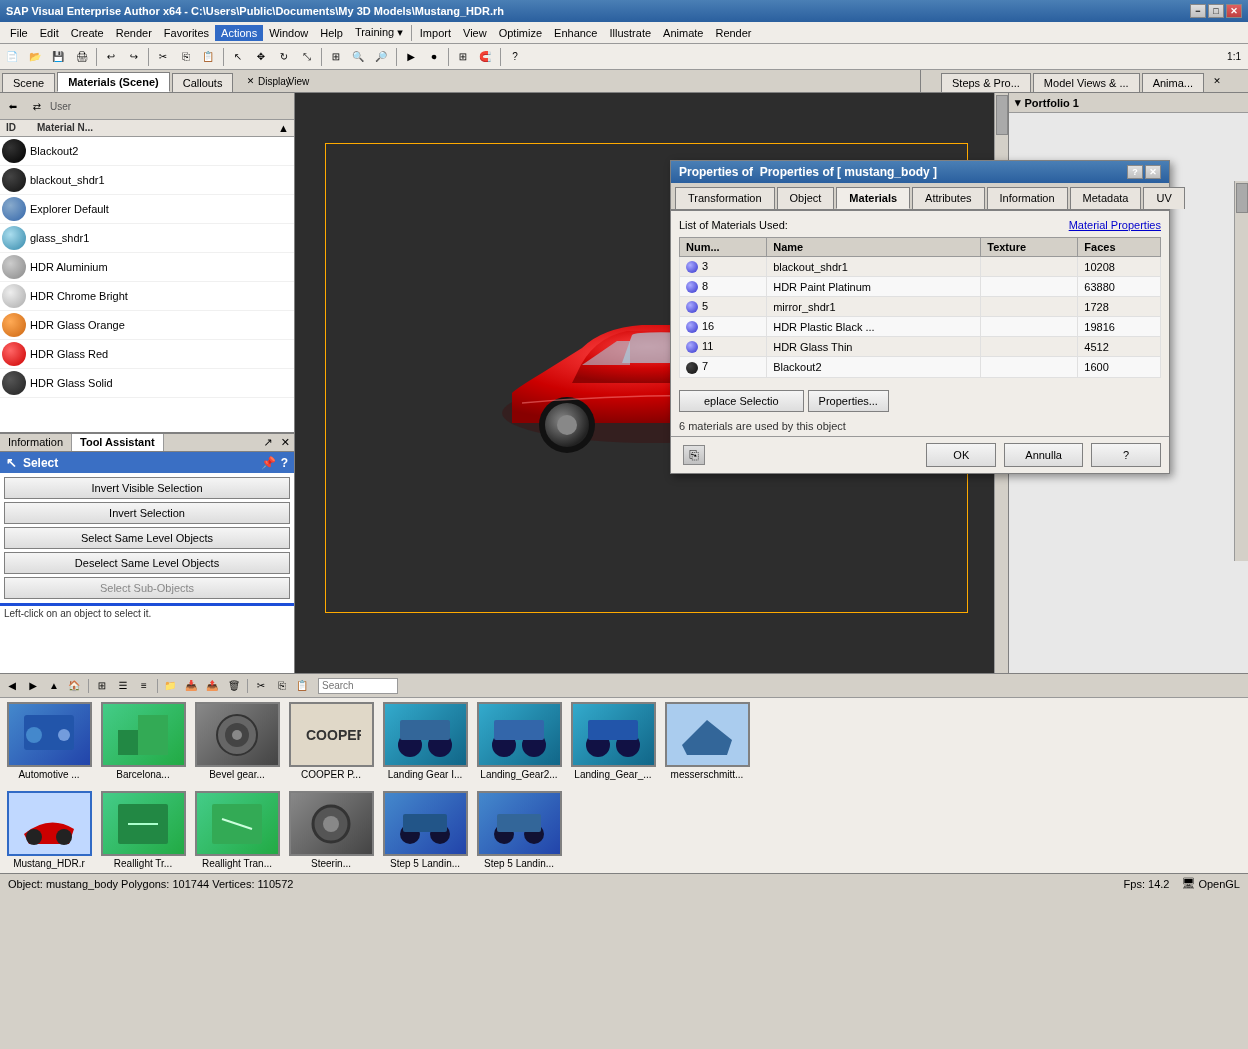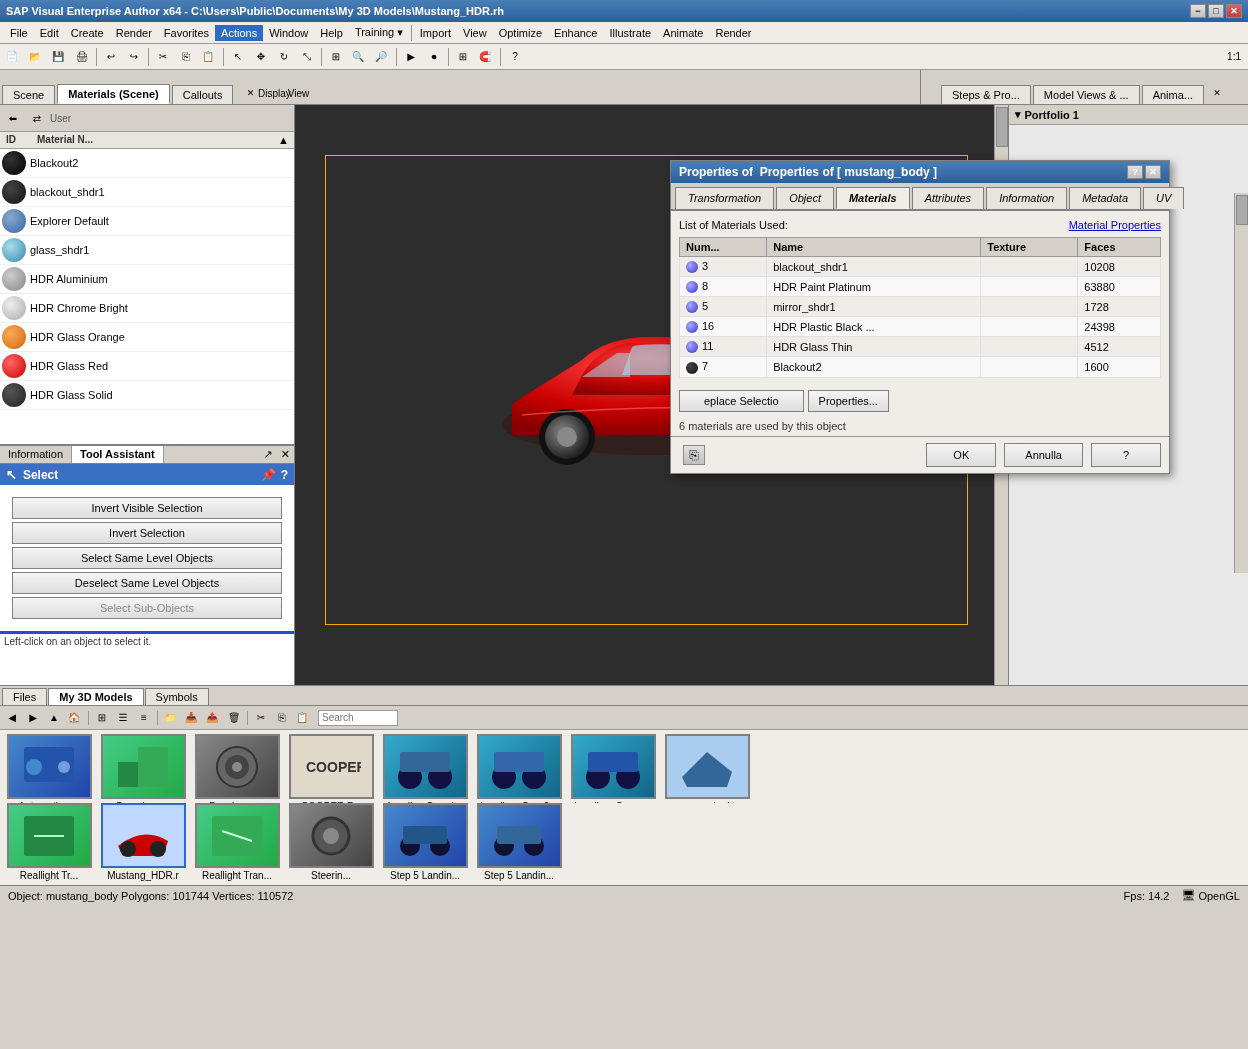--- a/index.html
+++ b/index.html
@@ -17,57 +17,57 @@
     .menu-item { padding: 2px 6px; cursor: pointer; font-size: 11px; }
     .menu-item.active { background: #316ac5; color: white; }
     .menu-separator { width: 1px; height: 16px; background: #999; margin: 0 2px; }
 
     
     .toolbar { background: #f0ede8; height: 26px; display: flex; align-items: center; padding: 0 2px; border-bottom: 1px solid #999; gap: 1px; }
     .tb-btn { width: 22px; height: 22px; border: 1px solid transparent; background: transparent; cursor: pointer; display: flex; align-items: center; justify-content: center; font-size: 10px; }
     .tb-sep { width: 1px; height: 18px; background: #999; margin: 0 2px; }
 
     
-    .tab-strip { background: #d4d0c8; display: flex; align-items: flex-end; height: 34px; padding: 0 2px; border-bottom: 1px solid #808080; }
+    .tab-strip { background: #d4d0c8; display: flex; align-items: flex-end; height: 22px; padding: 0 2px; border-bottom: 1px solid #808080; }
     .tab { padding: 3px 10px; border: 1px solid #808080; border-bottom: none; background: #e8e4de; cursor: pointer; font-size: 11px; margin-right: 2px; }
     .tab.active { background: #ffffff; border-bottom: 1px solid #ffffff; font-weight: bold; }
 
     
     .left-panel { width: 295px; display: flex; flex-direction: column; border-right: 1px solid #808080; background: #ffffff; }
     .materials-list { flex: 1; overflow-y: auto; border-bottom: 1px solid #808080; }
     .mat-header { display: flex; background: #e8e4de; border-bottom: 1px solid #999; padding: 2px; }
     .mat-col { font-size: 10px; font-weight: bold; color: #333; }
     .mat-col.id { width: 35px; padding-left: 4px; }
     .mat-col.name { flex: 1; }
     .mat-row { display: flex; align-items: center; padding: 2px 2px; border-bottom: 1px solid #f0f0f0; cursor: pointer; }
     .mat-icon { width: 24px; height: 24px; border-radius: 50%; margin-right: 4px; flex-shrink: 0; }
     .mat-name { font-size: 11px; }
 
     
     .info-panel { height: 240px; border-top: 1px solid #808080; display: flex; flex-direction: column; }
     .info-tab-strip { display: flex; background: #d4d0c8; border-bottom: 1px solid #808080; }
     .info-tab { padding: 2px 8px; font-size: 11px; cursor: pointer; border-right: 1px solid #999; }
     .info-tab.active { background: #ffffff; font-weight: bold; }
     .select-header { background: #3a6fc4; color: white; padding: 3px 6px; display: flex; align-items: center; justify-content: space-between; font-size: 12px; font-weight: bold; }
-    .select-buttons { padding: 12px; display: flex; flex-direction: column; gap: 3px; }
+    .select-buttons { padding: 4px; display: flex; flex-direction: column; gap: 3px; }
     .sel-btn { padding: 4px 8px; border: 1px solid #808080; background: linear-gradient(to bottom, #f5f5f5, #ddd); cursor: pointer; font-size: 11px; text-align: center; }
     .sel-btn:disabled { color: #888; cursor: default; }
     .hint-text { font-size: 10px; color: #333; padding: 2px 4px; border-top: 3px solid #1d4ed8; }
 
     
     .viewport { flex: 1; background: #2d2d2d; position: relative; overflow: hidden; min-width: 370px; }
 
     
     .properties-dialog { position: absolute; left: 670px; top: 160px; width: 500px; background: #f0ede8; border: 1px solid #808080; box-shadow: 3px 3px 8px rgba(0,0,0,0.4); z-index: 100; }
     .dialog-title { background: linear-gradient(to bottom, #4a7fb5, #2a5f9e); color: white; padding: 4px 8px; font-size: 12px; font-weight: bold; display: flex; align-items: center; justify-content: space-between; }
     .dialog-title-text { flex: 1; }
     .dialog-btns { display: flex; gap: 2px; }
     .dialog-btn { width: 16px; height: 14px; border: 1px solid #888; background: linear-gradient(to bottom, #e0e0e0, #c0c0c0); cursor: pointer; font-size: 9px; display: flex; align-items: center; justify-content: center; }
     .dialog-tab-strip { display: flex; background: #d4d0c8; border-bottom: 2px solid #808080; padding: 4px 4px 0; gap: 2px; }
-    .dialog-tab { padding: 4px 12px; border: 1px solid #808080; border-bottom: none; background: #e8e4de; cursor: pointer; font-size: 11px; font-style: italic; }
+    .dialog-tab { padding: 4px 12px; border: 1px solid #808080; border-bottom: none; background: #e8e4de; cursor: pointer; font-size: 11px; }
     .dialog-tab.active { background: #f0ede8; font-weight: bold; border-bottom: 1px solid #f0ede8; }
     .dialog-content { padding: 8px; }
     .mat-list-header { display: flex; justify-content: space-between; align-items: center; margin-bottom: 6px; }
     .mat-list-title { font-size: 11px; }
     .mat-link { color: #0000cc; font-size: 11px; cursor: pointer; text-decoration: underline; }
     .mat-table { width: 100%; border-collapse: collapse; border: 1px solid #808080; }
     .mat-table th { background: #d4d0c8; border: 1px solid #999; padding: 3px 6px; font-size: 11px; text-align: left; }
     .mat-table td { border: 1px solid #e0e0e0; padding: 3px 6px; font-size: 11px; }
     .mat-table tr:nth-child(even) { background: #f8f8f8; }
     .mat-circle { display: inline-block; width: 12px; height: 12px; border-radius: 50%; background: radial-gradient(circle at 35% 35%, #aaaaff, #3333cc); vertical-align: middle; margin-right: 4px; }
@@ -386,21 +386,21 @@
         <tr>
           <td><span class="mat-circle"></span>5</td>
           <td>mirror_shdr1</td>
           <td></td>
           <td>1728</td>
         </tr>
         <tr>
           <td><span class="mat-circle"></span>16</td>
           <td>HDR Plastic Black ...</td>
           <td></td>
-          <td>24398</td>
+          <td>19816</td>
         </tr>
         <tr>
           <td><span class="mat-circle"></span>11</td>
           <td>HDR Glass Thin</td>
           <td></td>
           <td>4512</td>
         </tr>
         <tr>
           <td><span class="mat-circle dark"></span>7</td>
           <td>Blackout2</td>
@@ -419,25 +419,20 @@
     <div style="display:flex; align-items:center; gap:4px; margin-right:auto; padding-left:4px;">
       <div class="dialog-btn" style="width:22px; height:20px; font-size:12px;">⎘</div>
     </div>
     <button class="ok-btn">OK</button>
     <button class="ok-btn">Annulla</button>
     <button class="ok-btn">?</button>
   </div>
 </div>
 
 <div class="bottom-panel">
-  <div class="bottom-tab-strip">
-    <div class="bottom-tab">Files</div>
-    <div class="bottom-tab active">My 3D Models</div>
-    <div class="bottom-tab">Symbols</div>
-  </div>
   <div class="bottom-toolbar">
     <div class="bottom-tb-btn">◀</div>
     <div class="bottom-tb-btn">▶</div>
     <div class="bottom-tb-btn">▲</div>
     <div class="bottom-tb-btn">🏠</div>
     <div style="width:1px; height:14px; background:#999; margin:0 2px;"></div>
     <div class="bottom-tb-btn">⊞</div>
     <div class="bottom-tb-btn">☰</div>
     <div class="bottom-tb-btn">≡</div>
     <div style="width:1px; height:14px; background:#999; margin:0 2px;"></div>
@@ -525,37 +520,37 @@
         <svg viewBox="0 0 60 50" width="60" height="50">
             <path d="M5 35 L30 10 L55 30 L50 45 L10 45 Z" fill="#336699"></path>
           </svg>
       </div>
       <span class="file-name">messerschmitt...</span>
     </div>
   </div>
 
   <div style="display:flex; gap:4px; padding:0 4px 4px; overflow-x:auto;">
     <div class="file-item">
-      <div class="file-thumb thumb-green">
-        <svg viewBox="0 0 60 50" width="60" height="50">
-            <rect x="5" y="5" width="50" height="40" fill="#228844" rx="2"></rect>
-            <line x1="15" y1="25" x2="45" y2="25" stroke="#aaffcc" stroke-width="2"></line>
-          </svg>
-      </div>
-      <span class="file-name">Reallight Tr...</span>
-    </div>
-    <div class="file-item">
       <div class="file-thumb selected">
         <svg viewBox="0 0 60 50" width="60" height="50">
             <path d="M5 35 Q30 15 55 30 L50 45 L10 45 Z" fill="#cc0000"></path>
             <circle cx="15" cy="38" r="8" fill="#222"></circle>
             <circle cx="45" cy="38" r="8" fill="#222"></circle>
           </svg>
       </div>
       <span class="file-name">Mustang_HDR.r</span>
+    </div>
+    <div class="file-item">
+      <div class="file-thumb thumb-green">
+        <svg viewBox="0 0 60 50" width="60" height="50">
+            <rect x="5" y="5" width="50" height="40" fill="#228844" rx="2"></rect>
+            <line x1="15" y1="25" x2="45" y2="25" stroke="#aaffcc" stroke-width="2"></line>
+          </svg>
+      </div>
+      <span class="file-name">Reallight Tr...</span>
     </div>
     <div class="file-item">
       <div class="file-thumb thumb-green">
         <svg viewBox="0 0 60 50" width="60" height="50">
             <rect x="5" y="5" width="50" height="40" fill="#33aa55" rx="2"></rect>
             <line x1="15" y1="20" x2="45" y2="30" stroke="#ccffdd" stroke-width="2"></line>
           </svg>
       </div>
       <span class="file-name">Reallight Tran...</span>
     </div>

